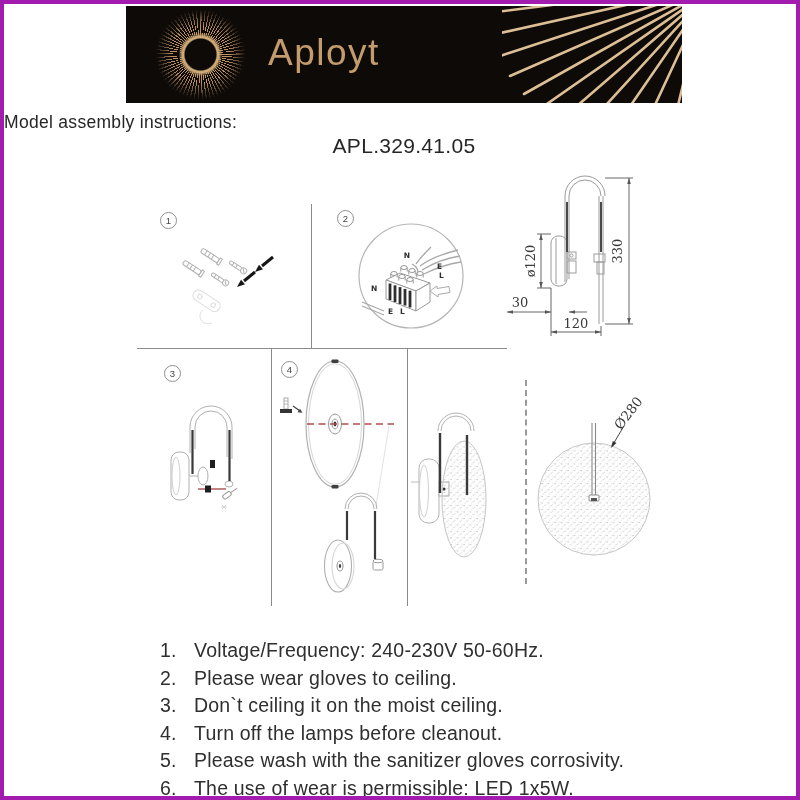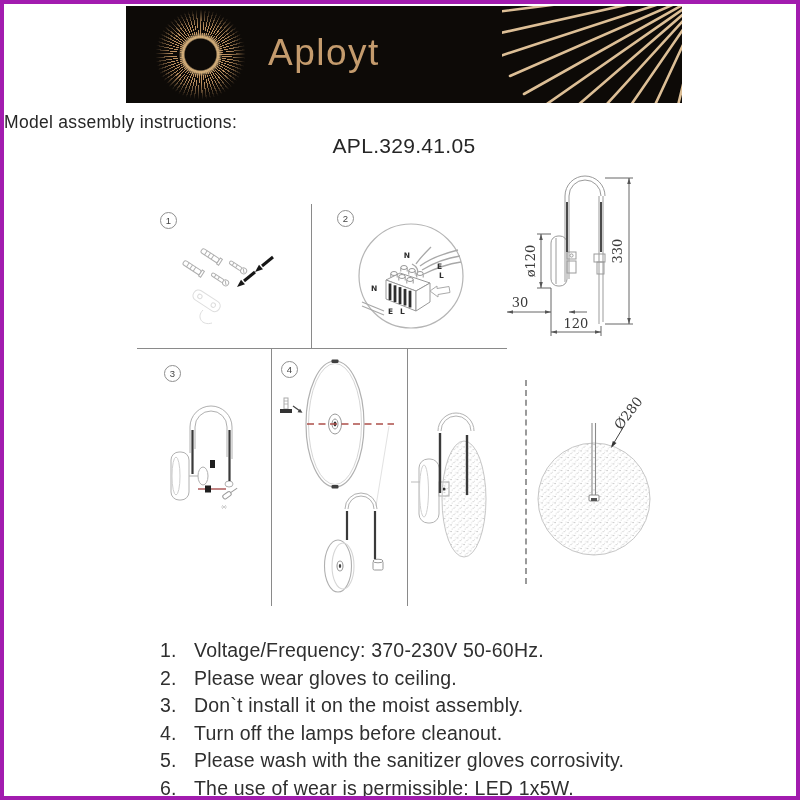--- a/index.html
+++ b/index.html
@@ -348,29 +348,29 @@
     <rect x="61" y="117" width="10" height="6" rx="1" stroke="#888" fill="#fff"></rect>
     <rect x="63" y="120" width="6" height="3" fill="#555"></rect>
     <text class="dim" font-size="13.5" transform="rotate(-52 104 38)" x="104" y="38" text-anchor="middle">Ø280</text>
     <line x1="96" y1="48" x2="84" y2="68" stroke="#444" stroke-width="1"></line>
     <polygon points="83,70 88.5,65.1 84.8,62.9" fill="#333"></polygon>
   </svg>
 
   <div class="notes">
     <div class="note-row">
       <span>1.</span>
-      <span>Voltage/Frequency: 370-230V 50-60Hz.</span>
+      <span>Voltage/Frequency: 240-230V 50-60Hz.</span>
     </div>
     <div class="note-row">
       <span>2.</span>
       <span>Please wear gloves to ceiling.</span>
     </div>
     <div class="note-row">
       <span>3.</span>
-      <span>Don`t install it on the moist assembly.</span>
+      <span>Don`t ceiling it on the moist ceiling.</span>
     </div>
     <div class="note-row">
       <span>4.</span>
       <span>Turn off the lamps before cleanout.</span>
     </div>
     <div class="note-row">
       <span>5.</span>
       <span>Please wash with the sanitizer gloves corrosivity.</span>
     </div>
     <div class="note-row">

